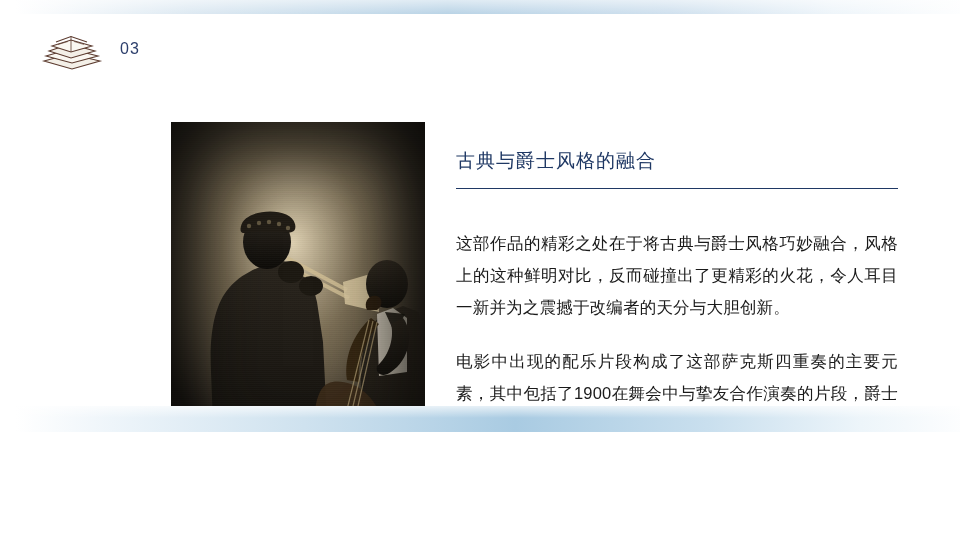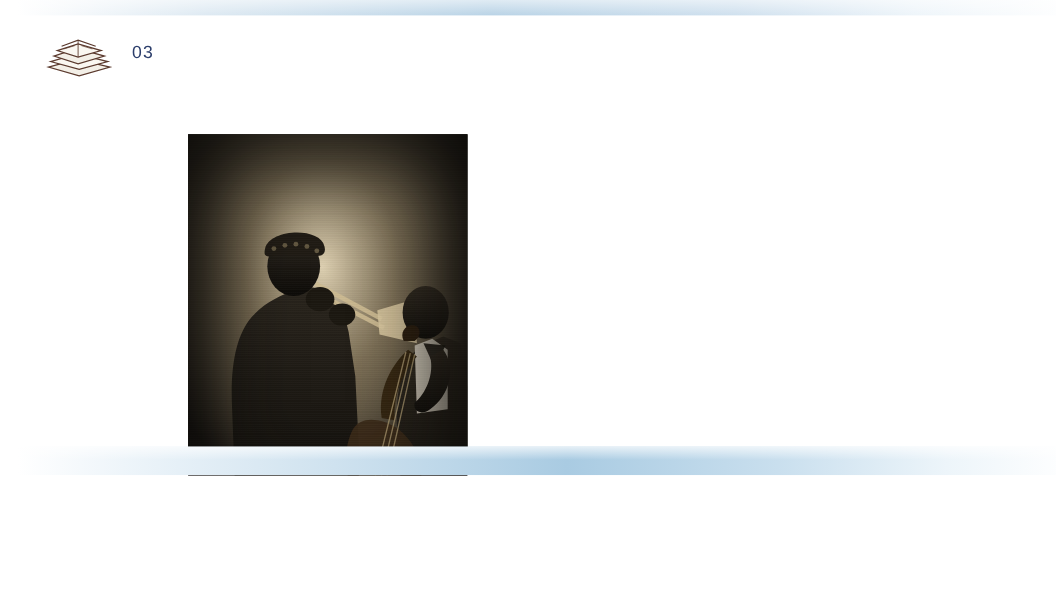--- a/index.html
+++ b/index.html
@@ -253,15 +253,21 @@
       </g>
 
       <path d="M232 196 C244 212 238 238 220 250 C212 256 204 252 206 244 C216 236 224 218 220 202 Z" fill="url(#figB)"></path>
 
       <rect x="0" y="0" width="254" height="356" fill="none"></rect>
     </svg>
     <div class="photo-grain"></div>
     <div class="photo-vignette"></div>
   </div>
 
+  <div class="content">
+    <h2 class="section-heading">古典与爵士风格的融合</h2>
+    <div class="heading-rule"></div>
+    <p class="para">这部作品的精彩之处在于将古典与爵士风格巧妙融合，风格上的这种鲜明对比，反而碰撞出了更精彩的火花，令人耳目一新并为之震撼于改编者的天分与大胆创新。</p>
+    <p class="para">电影中出现的配乐片段构成了这部萨克斯四重奏的主要元素，其中包括了1900在舞会中与挚友合作演奏的片段，爵士小号的即兴演奏与钢琴巧妙融合，也在这部作品中得以体现。</p>
+  </div>
 
   <div class="bottom-band"></div>
 </div>
 
 </body></html>

